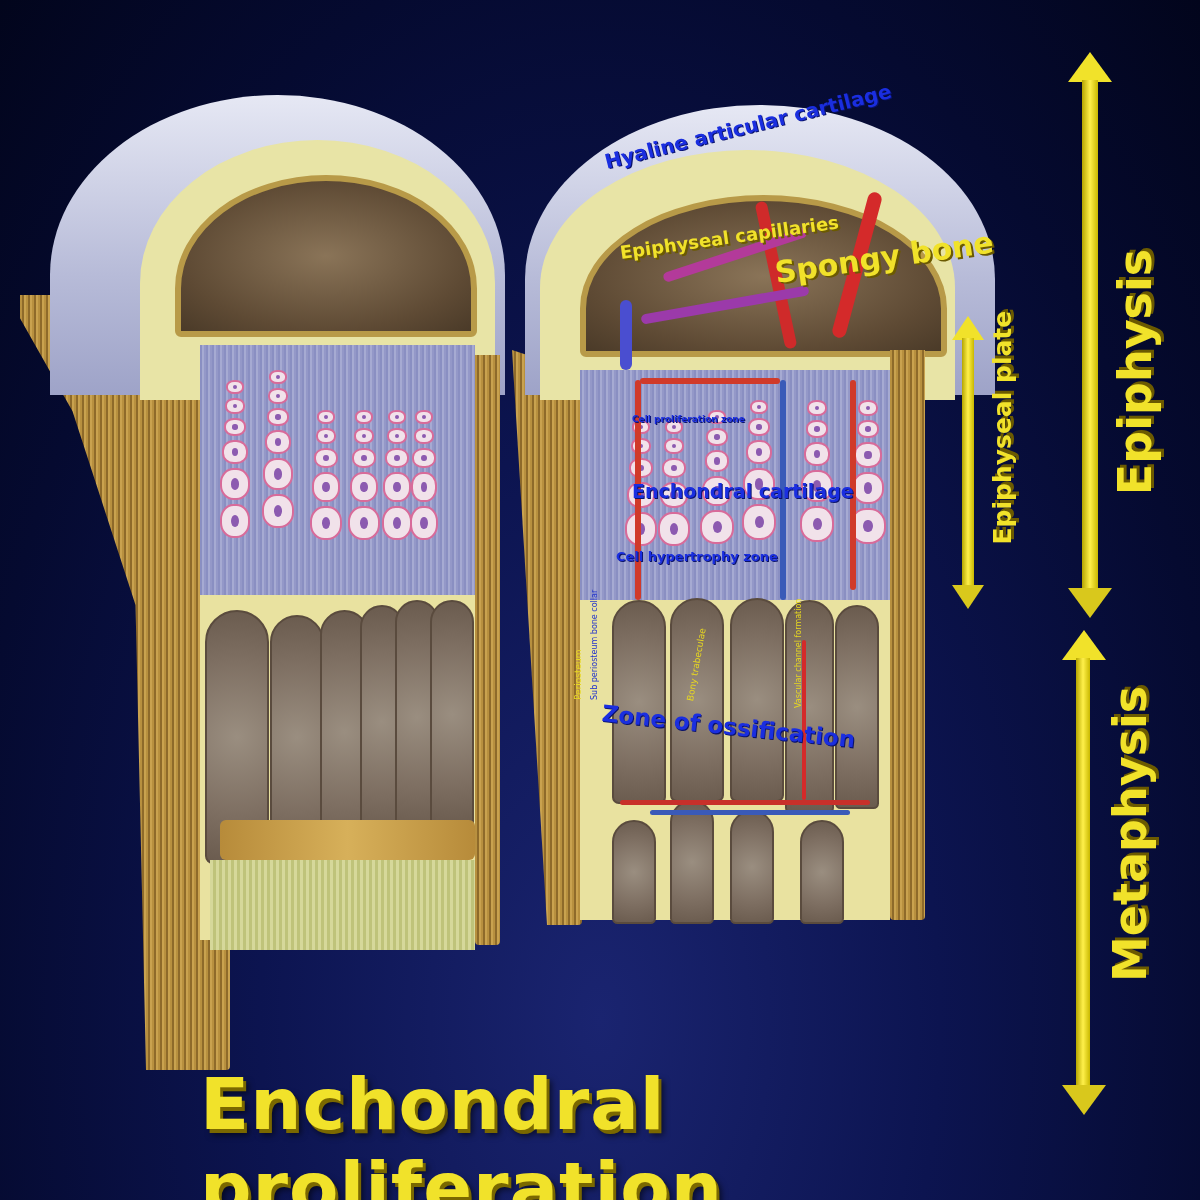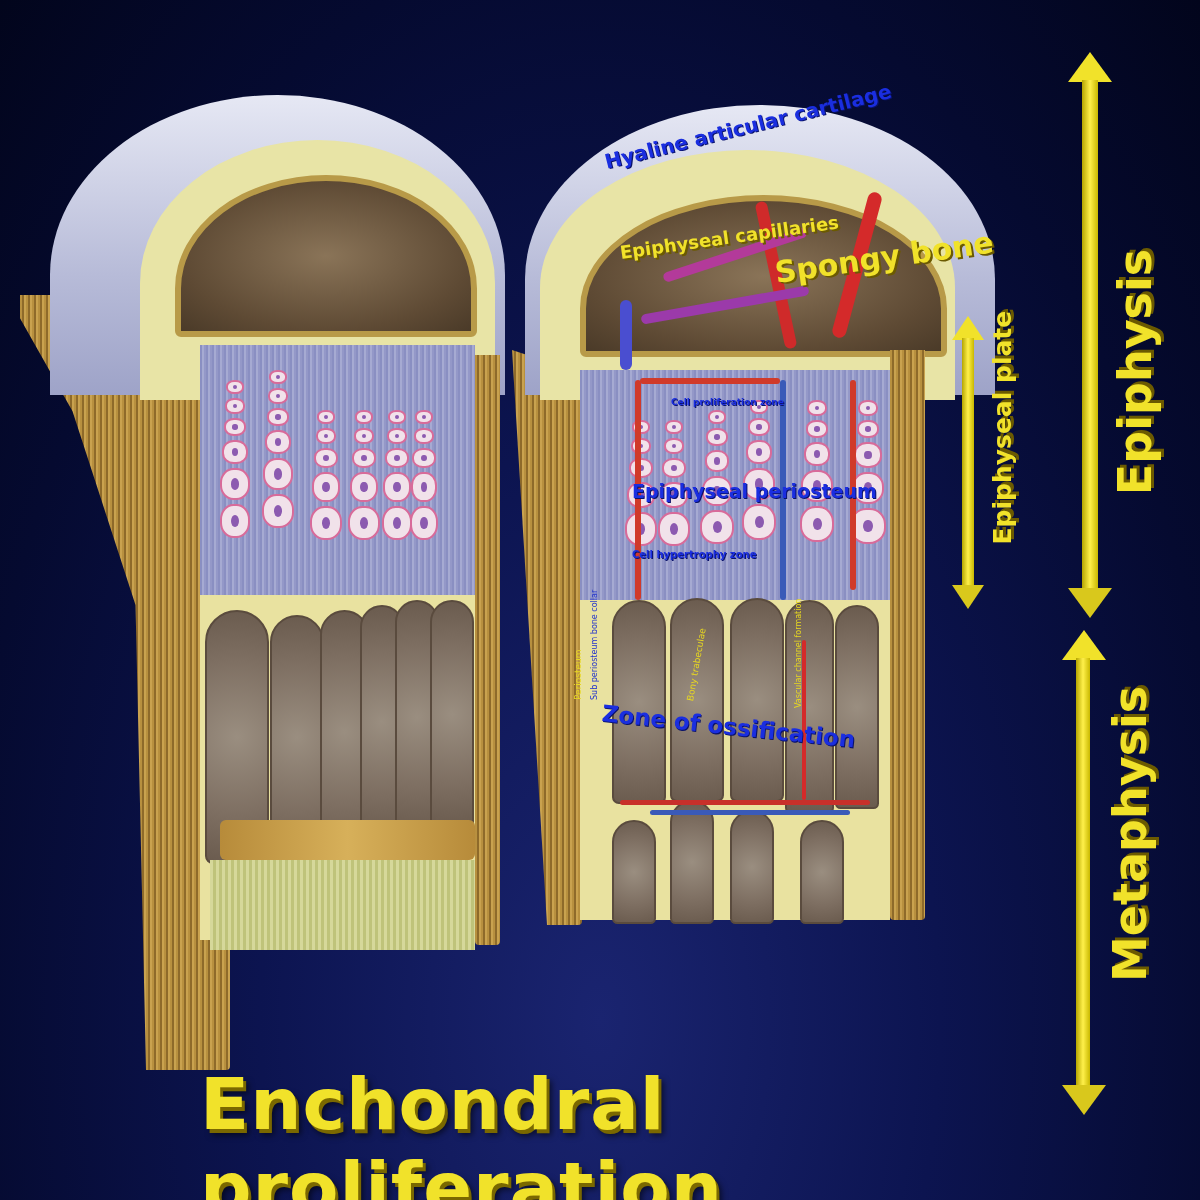--- a/index.html
+++ b/index.html
@@ -219,23 +219,23 @@
   <div class="vessel" style="left:620px;top:800px;width:250px;height:5px;background:#c8302a;"></div>
   <div class="vessel" style="left:650px;top:810px;width:200px;height:5px;background:#3a5ab8;"></div>
   <div class="vessel" style="left:802px;top:640px;width:4px;height:160px;background:#d42a2a;"></div>
 
   <div class="shaft-outer" style="left:890px; top:350px; width:35px; height:570px;"></div>
 </div>
 
 <div class="lbl-blue" style="left:605px; top:150px; font-size:20px; transform: rotate(-14deg); transform-origin:left center;">Hyaline articular cartilage</div>
 <div class="lbl-yellow" style="left:620px; top:242px; font-size:18px; transform: rotate(-8deg); transform-origin:left center;">Epiphyseal capillaries</div>
 <div class="lbl-yellow" style="left:775px; top:255px; font-size:30px; transform: rotate(-8deg); transform-origin:left center;">Spongy bone</div>
-<div class="lbl-blue" style="left:632px; top:397px; font-size:9px;margin-left:39px;">Cell proliferation zone</div>
-<div class="lbl-blue" style="left:632px; top:480px; font-size:19px;">Epiphyseal periosteum</div>
-<div class="lbl-blue" style="left:632px; top:549px; font-size:10px;">Cell hypertrophy zone</div>
+<div class="lbl-blue" style="left:632px; top:414px; font-size:9px;">Cell proliferation zone</div>
+<div class="lbl-blue" style="left:632px; top:480px; font-size:19px;">Enchondral cartilage</div>
+<div class="lbl-blue" style="left:616px; top:549px; font-size:13px;">Cell hypertrophy zone</div>
 <div class="lbl-small-y" style="left:573px; top:700px; transform: rotate(-90deg);">Periosteum</div>
 <div class="lbl-small-b" style="left:590px; top:700px; transform: rotate(-90deg); font-size:8px;">Sub periosteum bone collar</div>
 <div class="lbl-small-y" style="left:685px; top:700px; transform: rotate(-80deg);">Bony trabeculae</div>
 <div class="lbl-small-y" style="left:794px; top:708px; transform: rotate(-90deg); font-size:8px;">Vascular channel formation</div>
 <div class="lbl-blue" style="left:602px; top:700px; font-size:23px; transform: rotate(6deg); transform-origin:left center;">Zone of ossification</div>
 
 <div class="arrow-head-up sm" style="left:952px; top:316px;"></div>
 <div class="arrow-shaft" style="left:962px; top:338px; width:12px; height:250px;"></div>
 <div class="arrow-head-down sm" style="left:952px; top:585px;"></div>
 <div class="vert-label" style="left:902px; top:430px; width:200px; text-align:center; font-size:25px;">Epiphyseal plate</div>

